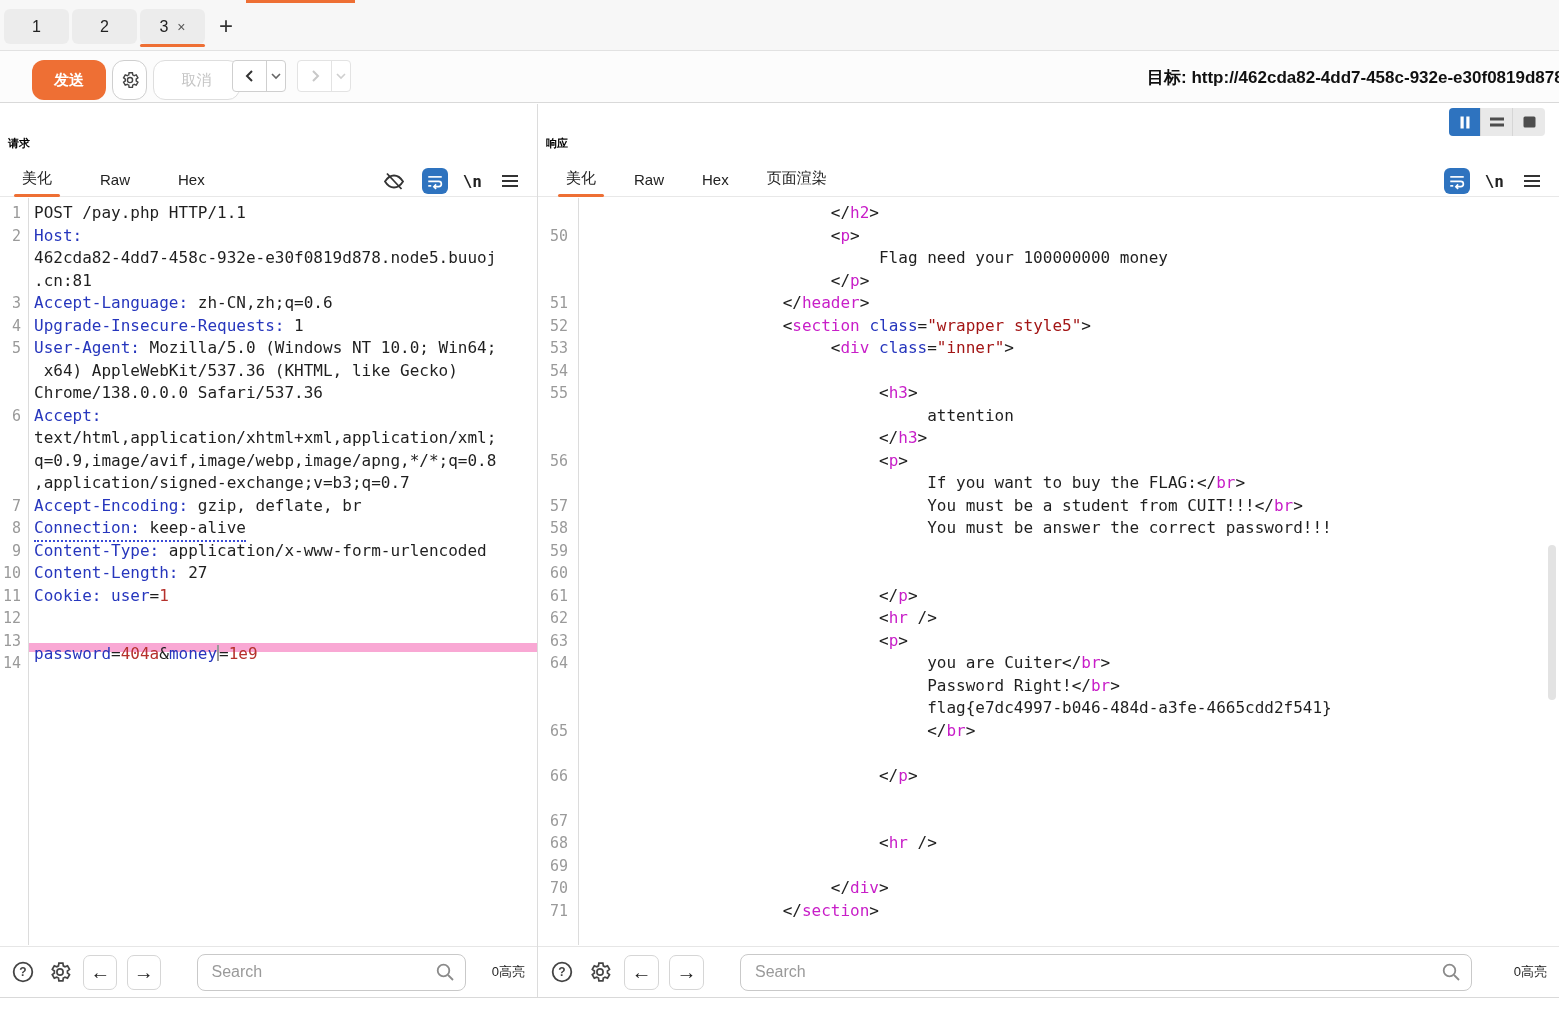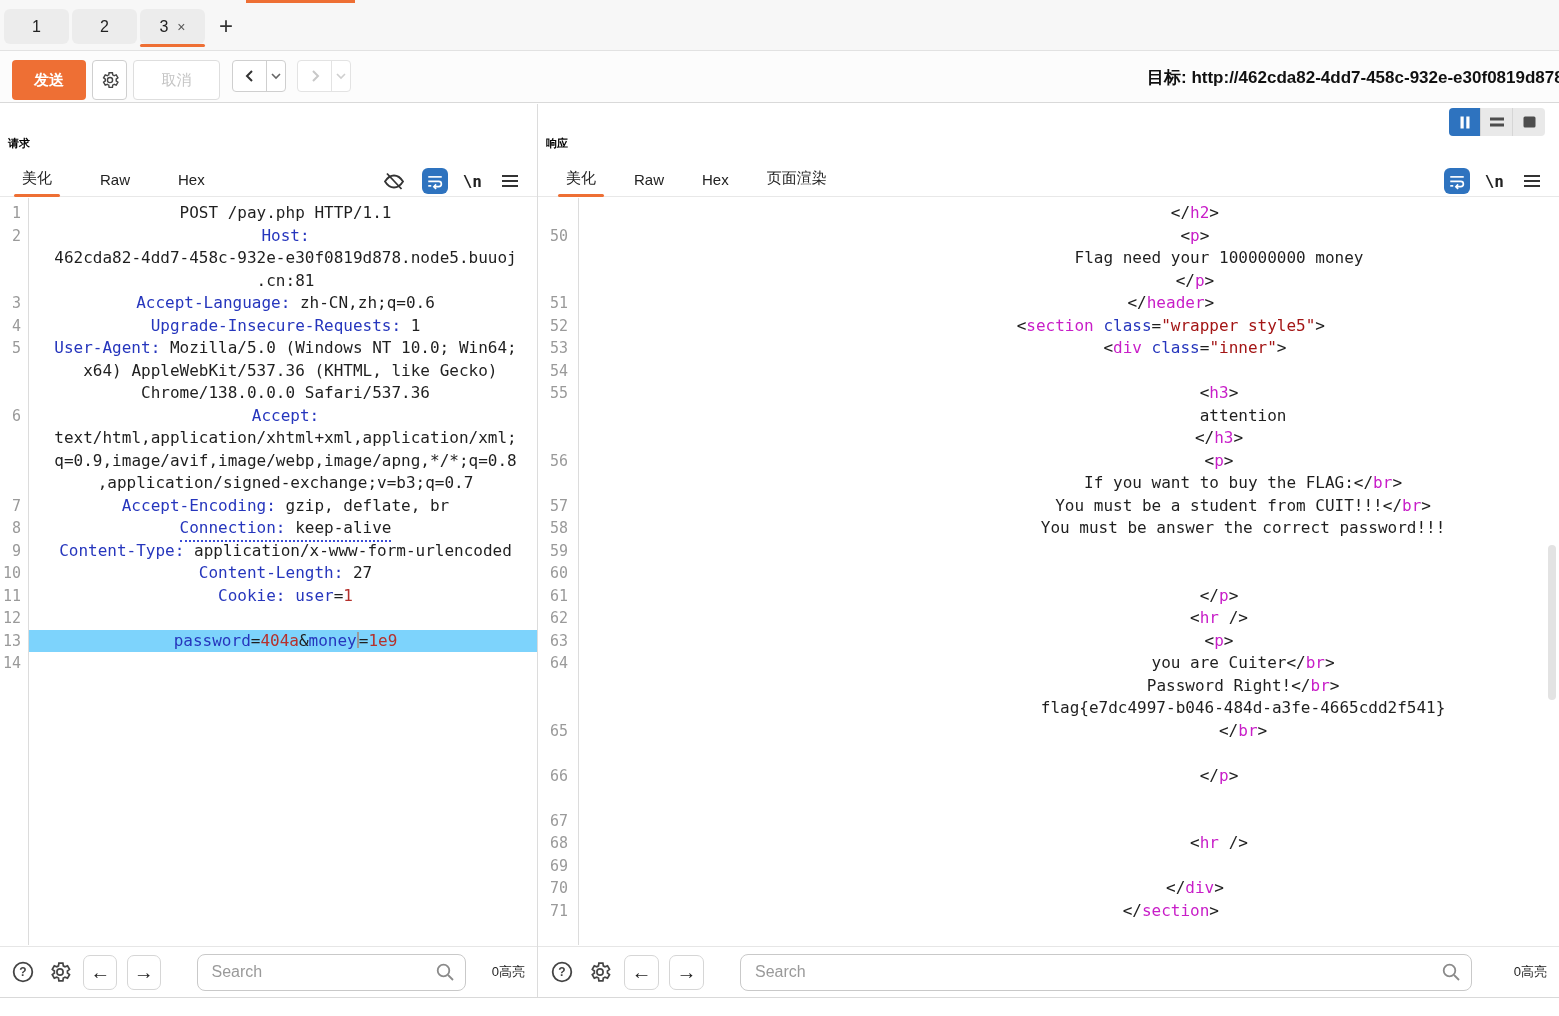--- a/index.html
+++ b/index.html
@@ -13,21 +13,21 @@
   .top-strip { position:absolute; top:0; left:246px; width:109px; height:3px; background:#ee6f34; z-index:9; }
   .tabbar { position:absolute; top:0; left:0; right:0; height:51px; background:#f7f7f7; border-bottom:1px solid #e2e2e2; }
   .tab { position:absolute; top:9px; height:35px; width:65px; background:#ececec; border-radius:6px;
          display:flex; align-items:center; justify-content:center; font-size:16px; color:#222; cursor:default; }
   .tab .close { font-size:14px; color:#555; margin-left:9px; line-height:1; }
   .tab.active::after { content:""; position:absolute; left:0; right:0; bottom:-3px; height:3px; background:#ee6f34; border-radius:2px; }
   .newtab { position:absolute; top:10px; left:211px; width:30px; height:32px; font-size:24px; color:#333;
             display:flex; align-items:center; justify-content:center; }
   
   .toolbar { position:absolute; top:51px; left:0; right:0; height:52px; background:#fcfcfc; border-bottom:1px solid #d9d9d9; }
-  .btn { position:absolute; top:9px; height:40px; border-radius:4px; display:flex; align-items:center; justify-content:center; font-size:15px; }
+  .btn { position:absolute; top:9px; height:40px; border-radius:12px; display:flex; align-items:center; justify-content:center; font-size:15px;margin-left:20px; }
   .btn-send { left:12px; width:74px; background:#ee6f34; color:#fff; font-weight:bold; }
   .btn-gear { left:92px; width:35px; background:#fff; border:1px solid #cfcfcf; }
   .btn-cancel { left:133px; width:87px; background:#fff; border:1px solid #dedede; color:#c4c4c4; }
   .navgroup { position:absolute; top:9px; height:32px; border:1px solid #cfcfcf; border-radius:4px; background:#fff; display:flex; }
   .navgroup.disabled { border-color:#e3e3e3; }
   .nav-main { width:33px; display:flex; align-items:center; justify-content:center; }
   .nav-drop { width:19px; display:flex; align-items:center; justify-content:center; border-left:1px solid #cfcfcf; }
   .navgroup.disabled .nav-drop { border-left-color:#e3e3e3; }
   .target { position:absolute; left:1147px; right:0; top:15px; font-size:17px; font-weight:bold; color:#111;
             white-space:nowrap; overflow:hidden; }
@@ -56,24 +56,24 @@
   
   .editor { position:absolute; top:94px; left:0; right:0; bottom:52px; overflow:hidden; padding-top:4px;
             font-family:"DejaVu Sans Mono", monospace; font-size:16px; }
   .gutter-line { position:absolute; top:0; bottom:0; width:1px; background:#dcdcdc; }
   .panel-req .gutter-line { left:28px; }
   .panel-resp .gutter-line { left:40px; }
   .ed-row { display:flex; height:22.5px; line-height:22.5px; }
   .ed-num { flex:none; text-align:right; color:#9a9a9a; font-size:15px; }
   .panel-req .ed-num { width:28px; padding-right:7px; }
   .panel-resp .ed-num { width:40px; padding-right:10px; }
-  .ed-code { flex:1; white-space:pre;text-align:center; }
+  .ed-code { flex:1; white-space:pre; }
   .panel-req .ed-code { padding-left:6px; }
   .panel-resp .ed-code { padding-left:12px; }
-  .ed-row.hl .ed-code { background:#7dd3fc; }
+  .ed-row.hl .ed-code { background:#f9a8d4;margin-top:13px; }
   .c-t { color:#1f1f1f; }
   .c-h { color:#2636bd; }
   .c-r { color:#b5312c; }
   .c-g { color:#c81ec8; }
   .c-a { color:#2636bd; }
   .c-v { color:#a31515; }
   .c-b { color:#1f1f1f; }
   .dotted { display:inline-block; border-bottom:2px dotted #3a4bd8; }
   .cursor { display:inline-block; width:2px; height:16px; background:#9a9a9a; vertical-align:-2px; }
   .scroll-thumb { position:absolute; right:3px; top:441px; width:8px; height:155px; background:#e3e3e3; border-radius:4px; }

